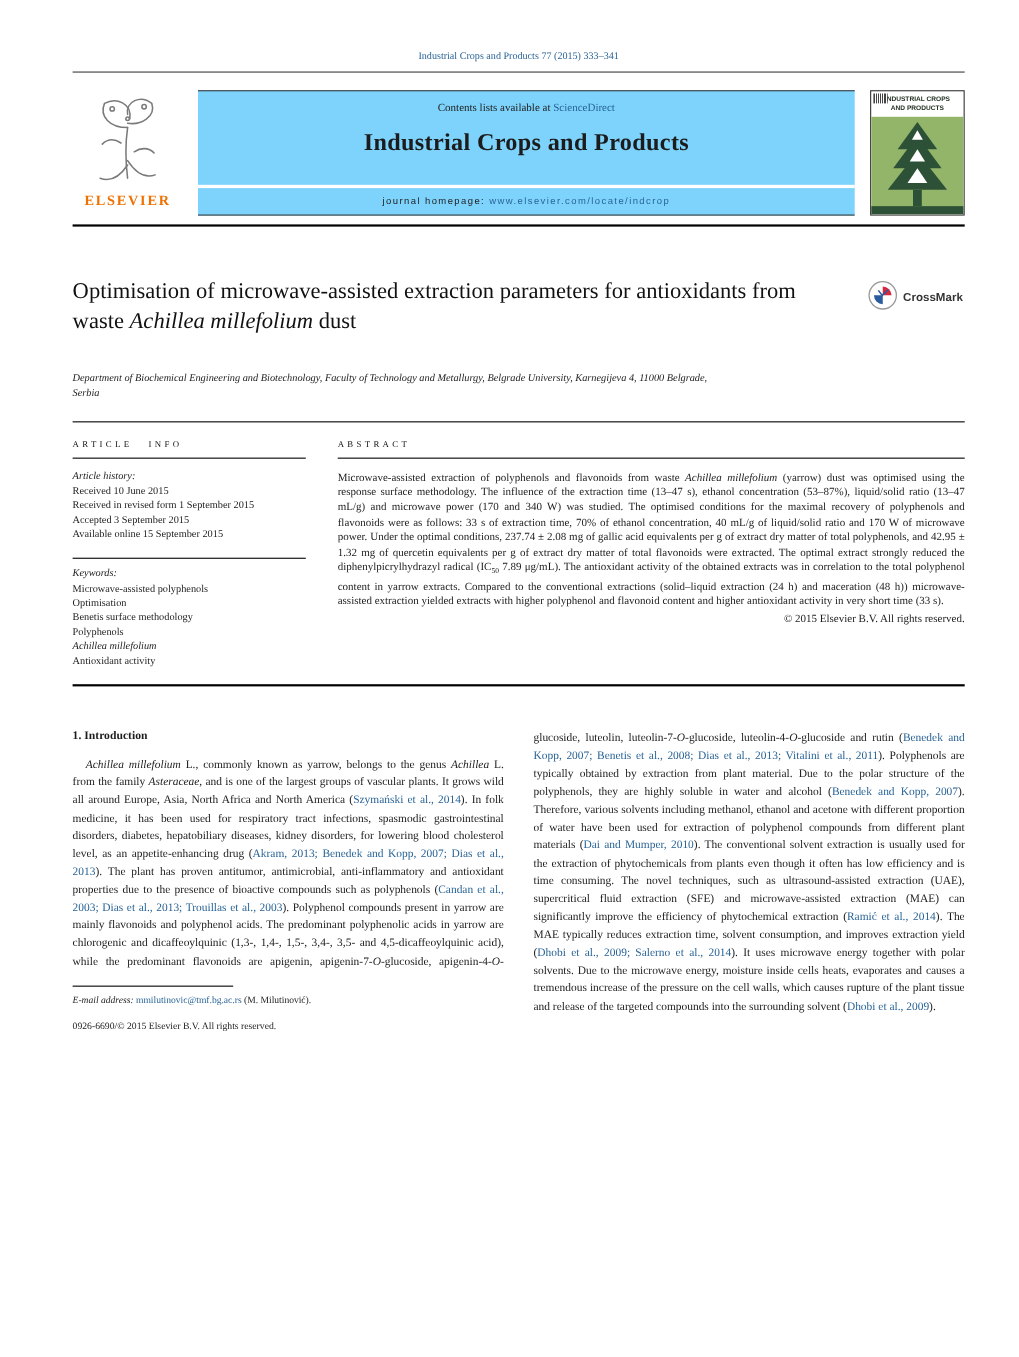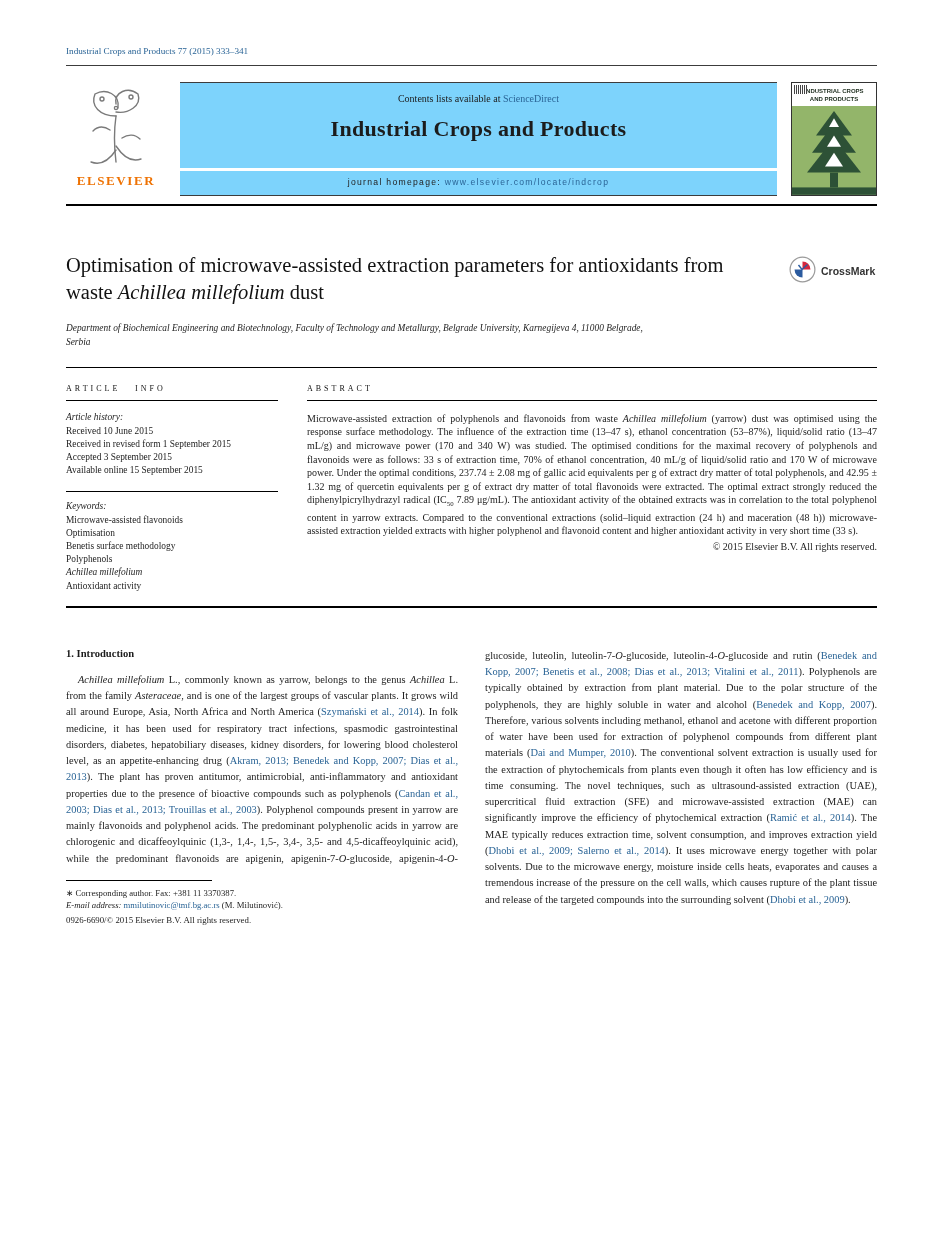--- a/index.html
+++ b/index.html
@@ -7,21 +7,21 @@
   body { font-family:"Liberation Serif", serif; color:#1c1c1c; }
   .page { position:relative; width:926px; height:1234px; margin:0 auto; background:#fff;
           padding:46px 49px 30px 66px; overflow:hidden; }
   .lnk { color:#2a6496; cursor:pointer; text-decoration:none; }
   .i { font-style:italic; }
   .a { color:#2a6496; cursor:pointer; }
   .sup { vertical-align:super; font-size:68%; }
   .sub { vertical-align:sub; font-size:68%; }
 
   
-  .jref { font-size:9.2px; color:#2a6496; margin-bottom:9px; }
+  .jref { text-align:center; font-size:9.2px; color:#2a6496; margin-bottom:9px; }
   .rule-top { border-top:1px solid #3c3c3c; }
 
   
   .header-row { display:flex; align-items:stretch; height:114px; margin-top:16px; }
   .logo-block { width:100px; display:flex; flex-direction:column; align-items:center; padding-top:4px; }
   .els-word { color:#ee7203; font-weight:bold; font-size:13px; letter-spacing:1.6px; margin-top:3px; }
   .center-box { flex:1; margin:0 14px; background:#7dd3fc; border-top:1.5px solid #3c3c3c;
                 border-bottom:1.5px solid #3c3c3c; display:flex; flex-direction:column; text-align:center; }
   .contents-line { font-size:10px; padding-top:10px; }
   .jtitle { font-size:22px; font-weight:600; margin:12px 0 10px; letter-spacing:0.3px; }
@@ -36,21 +36,21 @@
   .cover-art svg { display:block; width:100%; height:100%; }
   .rule-thick { border-top:2.5px solid #000; margin-top:8px; }
 
   
   .title-row { display:flex; justify-content:space-between; margin-top:46px; }
   h1.atitle { font-size:20.5px; font-weight:500; line-height:1.33; max-width:660px; color:#111; }
   .crossmark { width:88px; height:30px; display:flex; align-items:center; gap:5px; margin-top:4px; cursor:pointer; }
   .crossmark-label { font-family:"Liberation Sans", sans-serif; font-size:10.5px; color:#333; font-weight:bold; }
   .authors { margin-top:16px; font-size:14.2px; line-height:1.5; max-width:690px; color:#222; }
   .authors .sup { color:#2a6496; }
-  .affil { margin-top:14px; font-style:italic; font-size:9.4px; line-height:1.5; }
+  .affil { margin-top:30px; font-style:italic; font-size:9.4px; line-height:1.5; }
   .rule-a { border-top:1px solid #000; margin-top:18px; }
 
   
   .info-abs { display:flex; gap:29px; padding-top:13px; }
   .info-col { width:212px; flex:0 0 212px; }
   .abs-col { flex:1; min-width:0; }
   .colhead { font-variant:small-caps; font-size:11px; letter-spacing:3px; word-spacing:9px;
              border-bottom:1px solid #000; padding-bottom:7px; margin-bottom:11px; color:#111; }
   .info-label { font-style:italic; font-size:9.4px; margin-bottom:3px; }
   .info-item { font-size:9.4px; line-height:13.2px; }
@@ -159,21 +159,21 @@
   <div class="info-abs">
     <div class="info-col">
       <div class="colhead">article info</div>
       <div class="info-label">Article history:</div>
       <div class="info-item">Received 10 June 2015</div>
       <div class="info-item">Received in revised form 1 September 2015</div>
       <div class="info-item">Accepted 3 September 2015</div>
       <div class="info-item">Available online 15 September 2015</div>
       <div class="kw-block">
         <div class="info-label">Keywords:</div>
-        <div class="info-item">Microwave-assisted flavonoids</div>
+        <div class="info-item">Microwave-assisted polyphenols</div>
         <div class="info-item">Optimisation</div>
         <div class="info-item">Benetis surface methodology</div>
         <div class="info-item">Polyphenols</div>
         <div class="info-item i">Achillea millefolium</div>
         <div class="info-item">Antioxidant activity</div>
       </div>
     </div>
 
     <div class="abs-col">
       <div class="colhead">abstract</div>
@@ -182,21 +182,20 @@
     </div>
   </div>
 
   <div class="rule-thick2"></div>
 
   <div class="body-cols">
     <div class="col">
       <h2 class="sec">1. Introduction</h2>
       <p class="body-p indent cont"><span class="i">Achillea millefolium</span><span> L., commonly known as yarrow, belongs to the genus </span><span class="i">Achillea</span><span> L. from the family </span><span class="i">Asteraceae</span><span>, and is one of the largest groups of vascular plants. It grows wild all around Europe, Asia, North Africa and North America (</span><span class="a">Szymański et al., 2014</span><span>). In folk medicine, it has been used for respiratory tract infections, spasmodic gastrointestinal disorders, diabetes, hepatobiliary diseases, kidney disorders, for lowering blood cholesterol level, as an appetite-enhancing drug (</span><span class="a">Akram, 2013; Benedek and Kopp, 2007; Dias et al., 2013</span><span>). The plant has proven antitumor, antimicrobial, anti-inflammatory and antioxidant properties due to the presence of bioactive compounds such as polyphenols (</span><span class="a">Candan et al., 2003; Dias et al., 2013; Trouillas et al., 2003</span><span>). Polyphenol compounds present in yarrow are mainly flavonoids and polyphenol acids. The predominant polyphenolic acids in yarrow are chlorogenic and dicaffeoylquinic (1,3-, 1,4-, 1,5-, 3,4-, 3,5- and 4,5-dicaffeoylquinic acid), while the predominant flavonoids are apigenin, apigenin-7-</span><span class="i">O</span><span>-glucoside, apigenin-4-</span><span class="i">O</span><span>-</span></p>
       <div class="fn-rule"></div>
-      <div class="fn-line">∗ Corresponding author. Fax: +381 11 3370387.</div>
       <div class="fn-line"><span class="i">E-mail address: </span><span class="a">mmilutinovic@tmf.bg.ac.rs</span><span> (M. Milutinović).</span></div>
     </div>
     <div class="col">
       <p class="body-p"><span>glucoside, luteolin, luteolin-7-</span><span class="i">O</span><span>-glucoside, luteolin-4-</span><span class="i">O</span><span>-glucoside and rutin (</span><span class="a">Benedek and Kopp, 2007; Benetis et al., 2008; Dias et al., 2013; Vitalini et al., 2011</span><span>). Polyphenols are typically obtained by extraction from plant material. Due to the polar structure of the polyphenols, they are highly soluble in water and alcohol (</span><span class="a">Benedek and Kopp, 2007</span><span>). Therefore, various solvents including methanol, ethanol and acetone with different proportion of water have been used for extraction of polyphenol compounds from different plant materials (</span><span class="a">Dai and Mumper, 2010</span><span>). The conventional solvent extraction is usually used for the extraction of phytochemicals from plants even though it often has low efficiency and is time consuming. The novel techniques, such as ultrasound-assisted extraction (UAE), supercritical fluid extraction (SFE) and microwave-assisted extraction (MAE) can significantly improve the efficiency of phytochemical extraction (</span><span class="a">Ramić et al., 2014</span><span>). The MAE typically reduces extraction time, solvent consumption, and improves extraction yield (</span><span class="a">Dhobi et al., 2009; Salerno et al., 2014</span><span>). It uses microwave energy together with polar solvents. Due to the microwave energy, moisture inside cells heats, evaporates and causes a tremendous increase of the pressure on the cell walls, which causes rupture of the plant tissue and release of the targeted compounds into the surrounding solvent (</span><span class="a">Dhobi et al., 2009</span><span>).</span></p>
     </div>
   </div>
 
   <div class="issn">0926-6690/© 2015 Elsevier B.V. All rights reserved.</div>
 
 </div>

